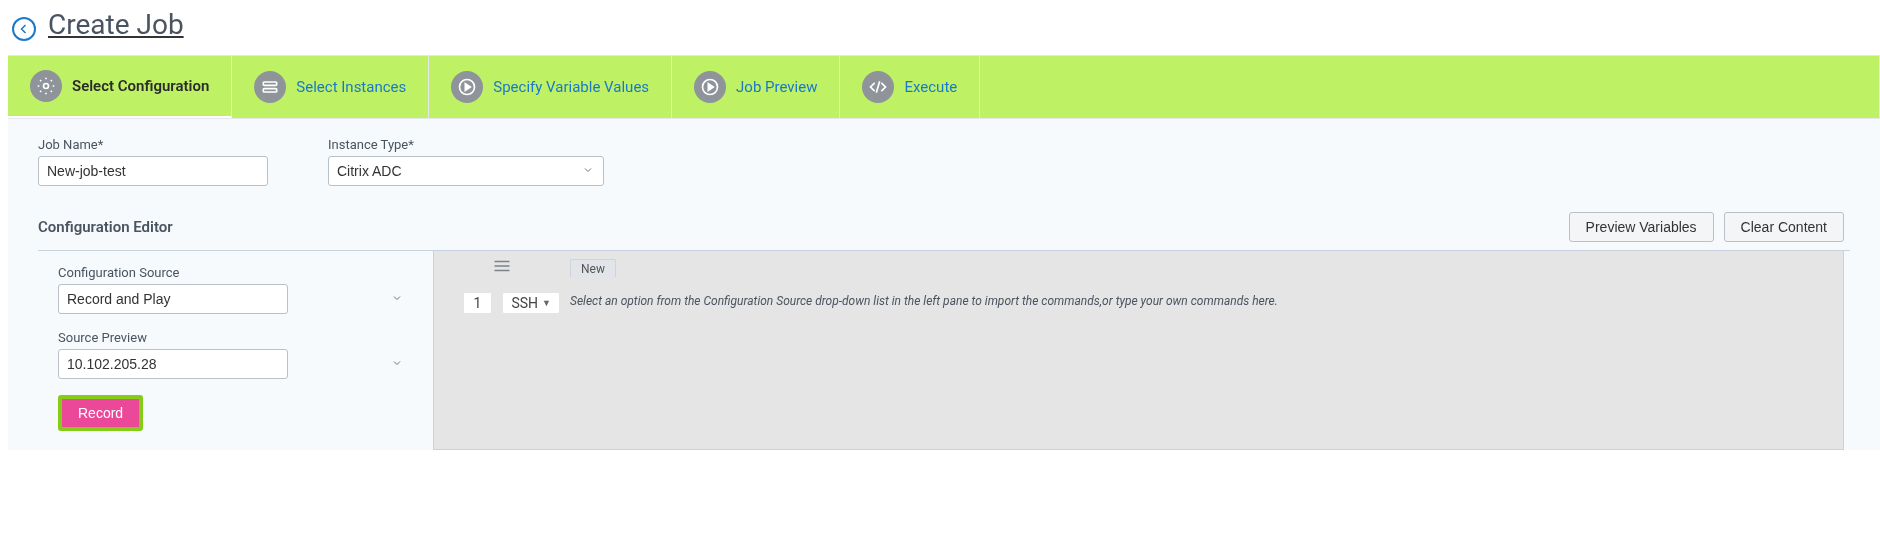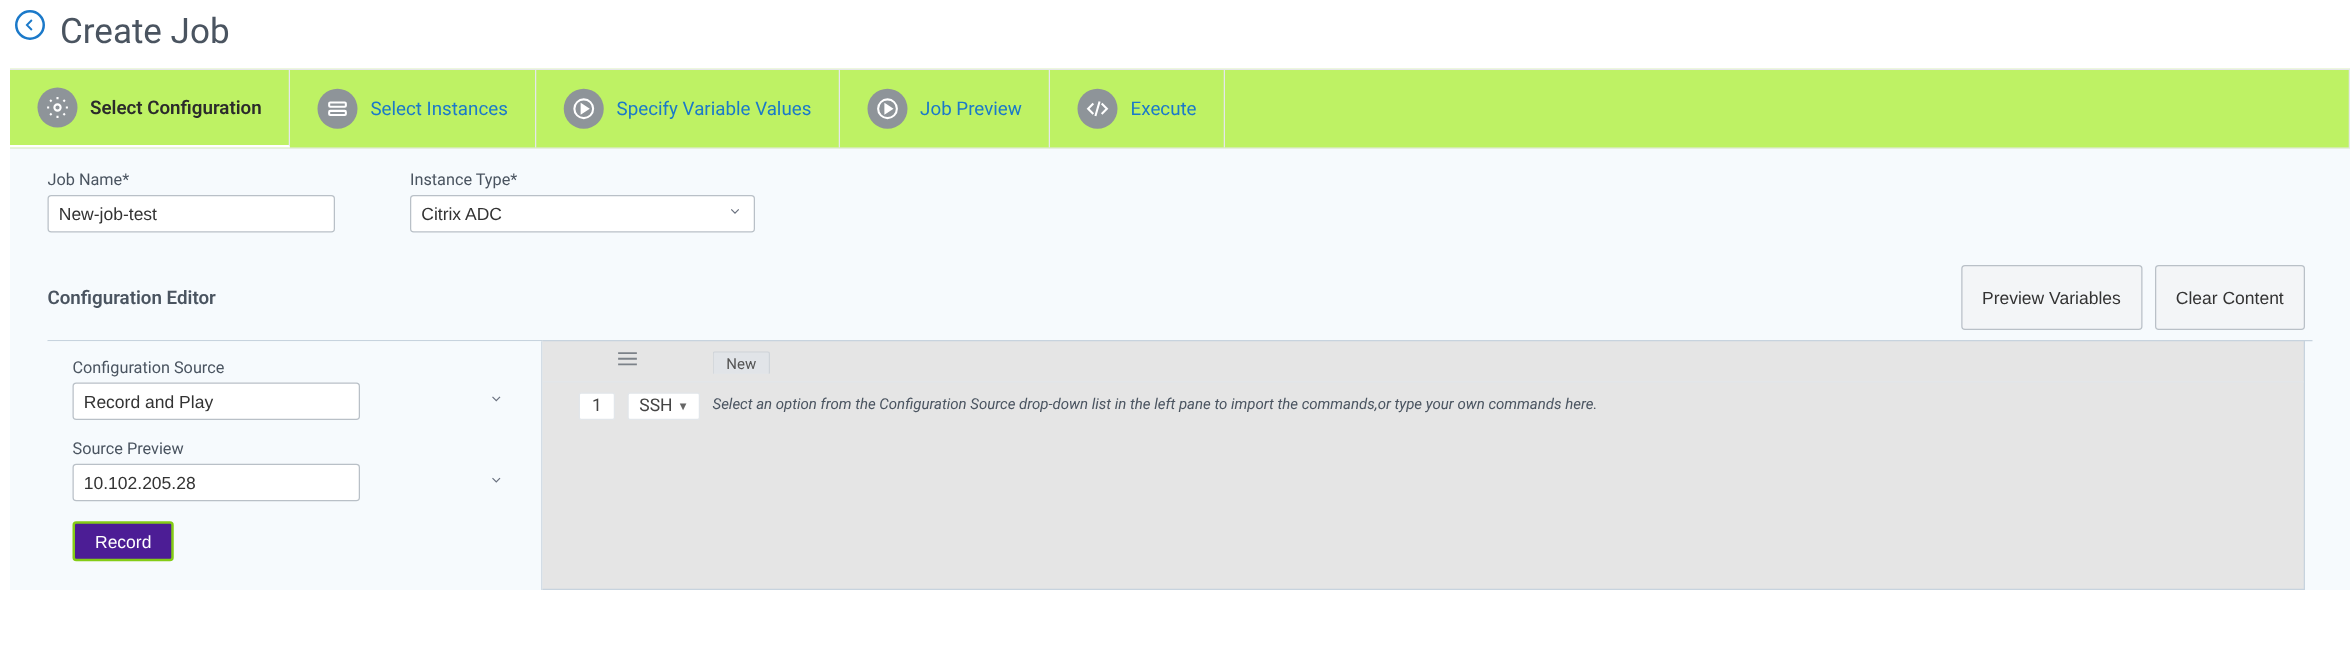--- a/index.html
+++ b/index.html
@@ -4,23 +4,24 @@
 <style>
   * { box-sizing: border-box; margin: 0; padding: 0; }
   body {
     font-family: -apple-system, BlinkMacSystemFont, "Segoe UI", Roboto, Arial, sans-serif;
     background: #fff;
     color: #333;
     font-size: 14px;
   }
   .page-header {
     display: flex;
-    align-items: flex-start;
+    align-items: flex-end;
     padding: 8px 12px 14px 12px;
     gap: 12px;
+    text-decoration: underline;
   }
   .back-circle {
     width: 24px;
     height: 24px;
     border: 2px solid #1b79c9;
     border-radius: 50%;
     display: flex;
     align-items: center;
     justify-content: center;
     cursor: pointer;
@@ -106,28 +107,28 @@
     justify-content: space-between;
     padding: 12px 0 8px 0;
   }
   .editor-title { font-size: 15px; font-weight: 600; color: #4a5460; }
   .editor-actions { display: flex; gap: 10px; margin-right: 6px; }
   .btn {
     border: 1px solid #b9c0c7;
     background: #f3f5f7;
     color: #333;
     font-size: 14px;
-    padding: 17px 16px;
+    padding: 6px 16px;
     border-radius: 3px;
     cursor: pointer;
   }
   .btn-primary {
-    background: #4c1d95;
+    background: #ec4899;
     color: #fff;
-    border: 2px solid #84cc16;
+    border: 4px solid #84cc16;
     padding: 6px 16px;
     border-radius: 3px;
     font-size: 14px;
     cursor: pointer;
   }
   .editor-body {
     display: flex;
     border-top: 1px solid #c7d3de;
     min-height: 200px;
   }

